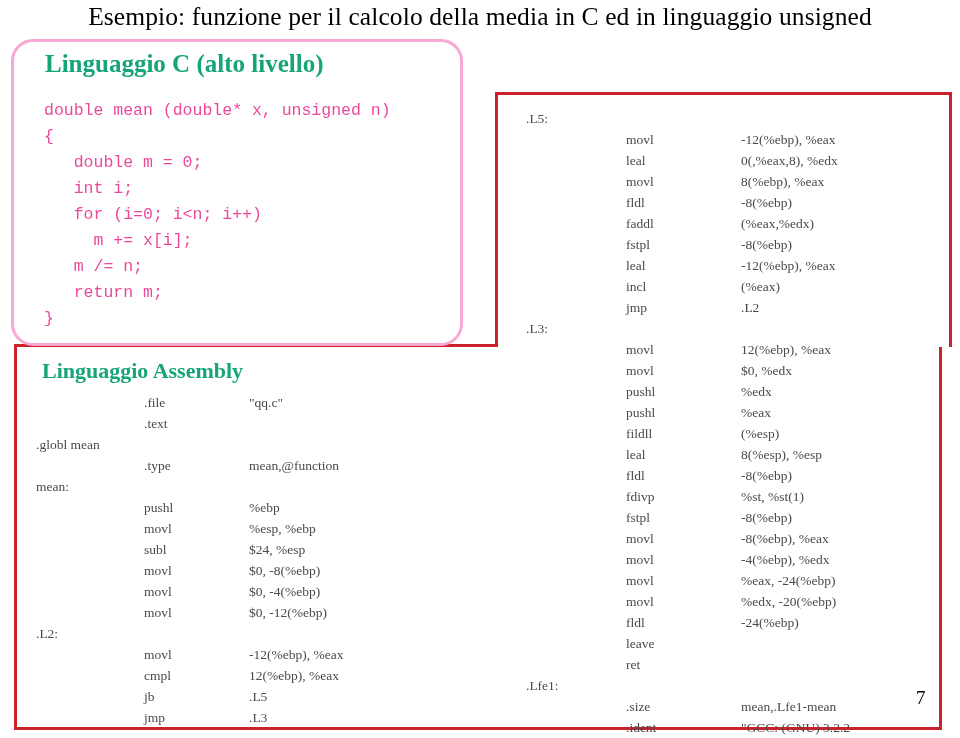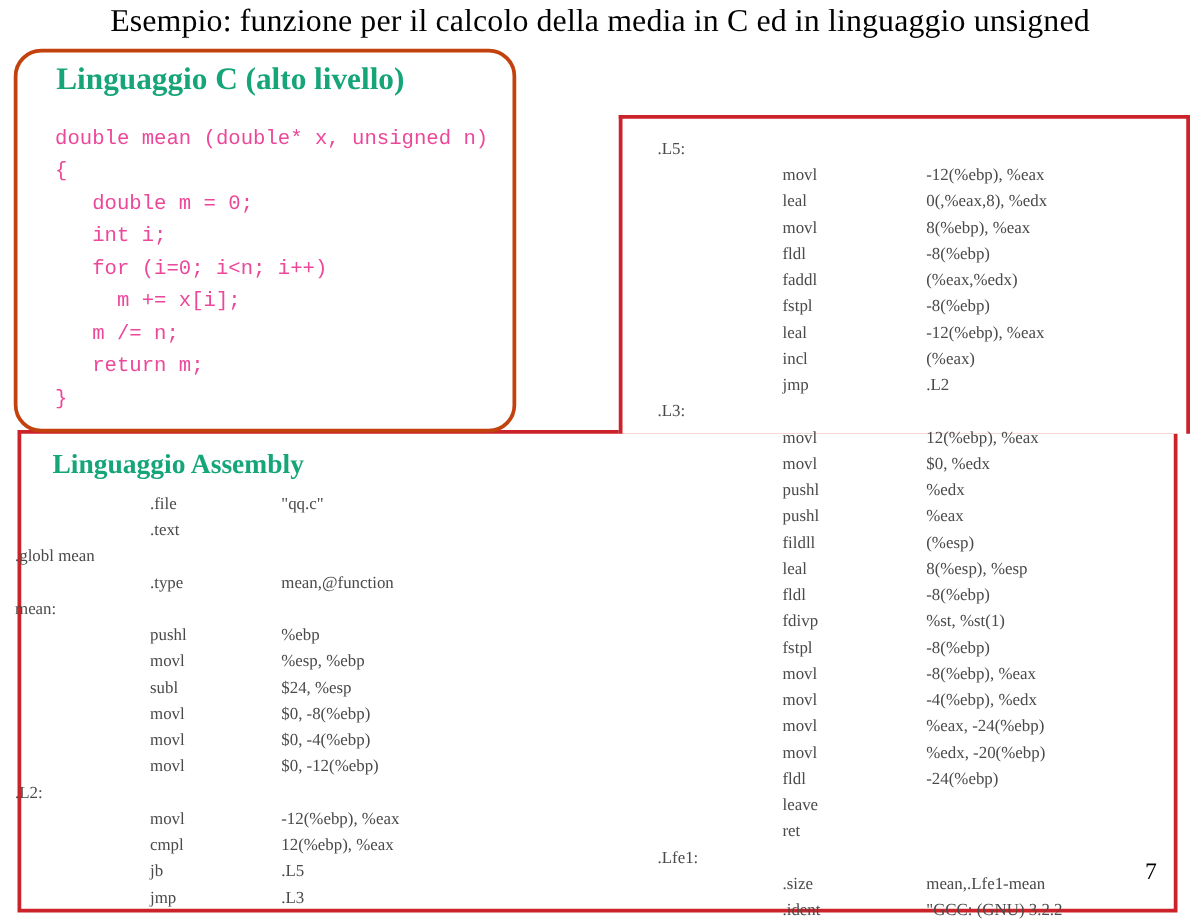--- a/index.html
+++ b/index.html
@@ -52,23 +52,23 @@
     border-bottom: none;
     box-sizing: border-box;
     background: #ffffff;
   }
 
   
   #c-panel {
     position: absolute;
     left: 11px;
     top: 39px;
-    width: 402px;
+    width: 452px;
     height: 307px;
-    border: 3px solid #c2410c;
+    border: 3px solid #f9a8d4;
     border-radius: 22px;
     box-sizing: border-box;
     background: #ffffff;
   }
 
   .panel-heading {
     font-family: "Liberation Serif", serif;
     font-weight: bold;
     color: #15a579;
     white-space: nowrap;
@@ -116,21 +116,21 @@
     white-space: pre;
   }
   .asm-list .lbl {
     grid-column: 1 / span 3;
   }
   .asm-list .sp1 { grid-column: 1; }
   .asm-list .op  { grid-column: 2; }
   .asm-list .arg { grid-column: 3; }
 
   #asm-left {
-    left: 12px;
+    left: 36px;
     top: 392px;
     --c1: 108px;
     --c2: 105px;
   }
 
   #asm-right {
     left: 526px;
     top: 108px;
     --c1: 100px;
     --c2: 115px;

